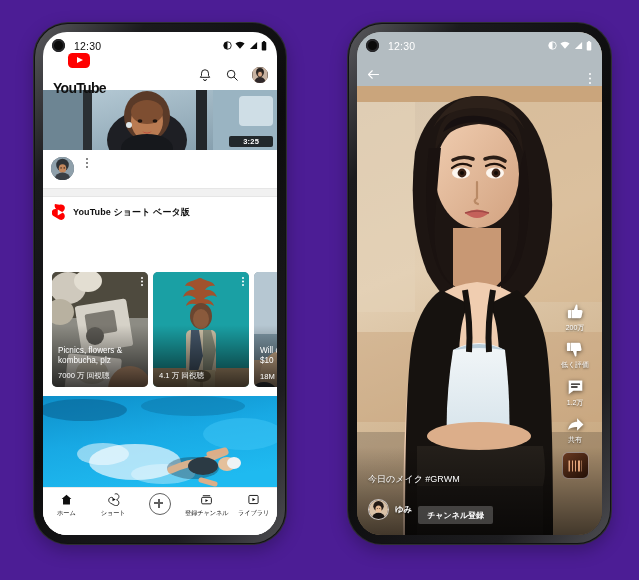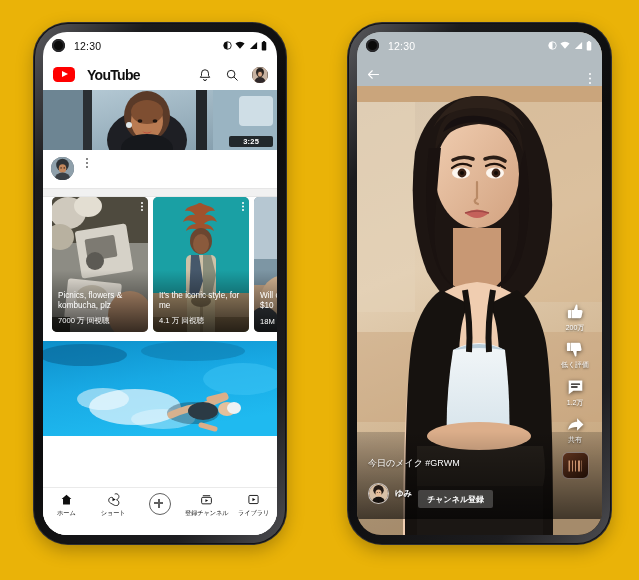--- a/index.html
+++ b/index.html
@@ -1,21 +1,21 @@
 <!DOCTYPE html>
 <html><head>
 <meta charset="utf-8">
 <style>
   html,body{margin:0;padding:0;background:#ffffff;}
   body{
     width:639px;height:580px;overflow:hidden;position:relative;
     font-family:"Liberation Sans","DejaVu Sans",sans-serif;
     -webkit-font-smoothing:antialiased;
   }
-  .stage{position:absolute;inset:0;background:#eab308;}
+  .stage{position:absolute;inset:0;background:#4c1d95;}
 
   
   .phone{position:absolute;border-radius:34px;background:#111113;
          box-shadow:0 0 0 1px #2e2e31, 0 6px 18px rgba(0,0,0,.28);}
   .phone::before{content:"";position:absolute;inset:1px;border-radius:33px;
       background:linear-gradient(125deg,#5a5a5e 0%,#1b1b1d 18%,#0c0c0d 50%,#1d1d20 82%,#4d4d51 100%);}
   .screen{position:absolute;overflow:hidden;border-radius:24px;background:#fff;}
 
   #phoneL{left:34px;top:23px;width:252px;height:521px;}
   #phoneL .screen{left:9px;top:9px;width:234px;height:503px;}
@@ -29,21 +29,21 @@
   .sb-dark{color:#ffffff;}
   .punch{width:13px;height:13px;border-radius:50%;background:#0a0a0a;
      margin-left:9px;box-shadow:inset 0 0 0 2px #27272a;flex:none;}
   .sb-time{font-size:10.5px;font-weight:500;margin-left:9px;letter-spacing:.2px;}
   .sb-icons{margin-left:auto;margin-right:10px;display:flex;align-items:center;gap:3.5px;}
   .sb-icons svg{display:block;}
 
   
   .yt-head{position:absolute;left:0;top:27px;width:100%;height:31px;background:#fff;
      display:flex;align-items:center;z-index:8;}
-  .yt-logo{display:flex;align-items:center;gap:12px;margin-left:10px;}
+  .yt-logo{display:flex;align-items:center;gap:12px;margin-left:10px;flex-direction:column;}
   .yt-play{width:22px;height:15px;background:#ff0000;border-radius:4.5px;
      position:relative;flex:none;}
   .yt-play::after{content:"";position:absolute;left:8.5px;top:3.6px;
      border-left:6px solid #fff;border-top:3.9px solid transparent;border-bottom:3.9px solid transparent;}
   .yt-word{font-size:14px;font-weight:700;letter-spacing:-.7px;color:#0f0f0f;}
   .yt-actions{margin-left:auto;margin-right:9px;display:flex;align-items:center;gap:13px;}
   .yt-actions svg{display:block;stroke:#0f0f0f;fill:none;stroke-width:1.6;}
   .hd-avatar{width:16px;height:16px;border-radius:50%;flex:none;overflow:hidden;
      background:#6b5344;position:relative;}
 
@@ -64,22 +64,22 @@
   .kebab i{width:2px;height:2px;background:#606060;border-radius:50%;display:block;
      box-shadow:0 4px 0 #606060, 0 8px 0 #606060;}
 
   .divider{height:7px;background:#f1f1f1;border-top:1px solid #e6e6e6;border-bottom:1px solid #e6e6e6;}
 
   
   .shelf-head{display:flex;align-items:center;gap:7px;padding:7px 0 7px 9px;}
   .shorts-logo{width:14px;height:17px;flex:none;}
   .shelf-title{font-size:9px;font-weight:700;color:#0f0f0f;letter-spacing:.1px;}
   .shelf{display:flex;gap:5px;padding:0 0 9px 9px;}
-  .scard{width:96px;height:135px;border-radius:5px;overflow:hidden;position:relative;
-     flex:none;background:#7b8b93;}
+  .scard{width:96px;height:115px;border-radius:5px;overflow:hidden;position:relative;
+     flex:none;background:#7b8b93;margin-top:44px;}
   .scard.clip{width:46px;}
   .scard .ovl{position:absolute;left:0;right:0;bottom:0;height:62px;
      background:linear-gradient(to top,rgba(0,0,0,.72),rgba(0,0,0,0));}
   .sttl{position:absolute;left:6px;right:6px;bottom:20px;color:#fff;font-size:8.2px;
      line-height:10.6px;font-weight:500;}
   .sviews{position:absolute;left:6px;bottom:6px;color:#fff;font-size:7.6px;font-weight:500;}
   .skebab{position:absolute;right:5px;top:5px;}
   .skebab i{width:2px;height:2px;background:#fff;border-radius:50%;display:block;
      box-shadow:0 3.5px 0 #fff, 0 7px 0 #fff;}
 
@@ -113,21 +113,21 @@
      flex-direction:column;align-items:center;gap:7px;z-index:8;}
   .ritem{display:flex;flex-direction:column;align-items:center;gap:1.5px;}
   .ritem svg{display:block;filter:drop-shadow(0 1px 2px rgba(0,0,0,.55));}
   .rlab{font-size:7px;color:#fff;font-weight:500;text-shadow:0 1px 2px rgba(0,0,0,.7);}
   .disc{width:25px;height:25px;border-radius:6px;overflow:hidden;position:relative;
      background:linear-gradient(135deg,#6d3b22,#2d1408);border:1.5px solid rgba(255,255,255,.5);}
   .disc::after{content:"";position:absolute;left:50%;top:50%;transform:translate(-50%,-50%);
      width:13px;height:11px;
      background:repeating-linear-gradient(90deg,#ffb98a 0 1.6px,transparent 1.6px 3.2px);}
 
-  .sp-bot{position:absolute;left:0;bottom:16px;width:100%;padding:0 0 11px 0;z-index:8;
+  .sp-bot{position:absolute;left:0;bottom:0;width:100%;padding:0 0 11px 0;z-index:8;
      background:linear-gradient(to top,rgba(0,0,0,.60),rgba(0,0,0,0));padding-top:26px;}
   .cap{color:#fff;font-size:9px;font-weight:500;margin:0 0 8px 11px;
      text-shadow:0 1px 2px rgba(0,0,0,.6);}
   .chrow{display:flex;align-items:center;gap:6px;margin-left:11px;}
   .chav{width:19px;height:19px;border-radius:50%;flex:none;overflow:hidden;
      background:#4a3a33;border:1px solid rgba(255,255,255,.7);position:relative;}
   .chname{color:#fff;font-size:8.4px;font-weight:600;text-shadow:0 1px 2px rgba(0,0,0,.6);}
   .subbtn{background:rgba(255,255,255,.22);border:none;color:#fff;font-size:8px;
      font-weight:600;padding:3.5px 9px;border-radius:2px;
      font-family:"Liberation Sans",sans-serif;margin-top:12px;}
@@ -229,20 +229,27 @@
               <ellipse cx="20" cy="37" rx="13" ry="10" fill="#3a3f45"></ellipse>
             </svg>
           </div>
           <div class="kebab">
               <i></i>
             </div>
         </div>
 
         <div class="divider"></div>
 
+        <div class="shelf-head">
+          <svg class="shorts-logo" viewBox="0 0 20 24">
+            <path d="M12.6 1.2C15.6-.4 19.3.8 20.6 3.9c1.2 3-.2 6.4-3.1 7.9l-1.3.7 1.3.7c3 1.6 4.2 5 2.9 8-1.3 3-4.9 4.2-7.8 2.6L4 18.9c-3-1.6-4.2-5-2.9-8C2.4 7.9 6 6.7 8.9 8.3l-.4-.2C5.6 6.5 4.4 3 5.7 0" fill="#ff0000" transform="translate(-1,0) scale(0.92)"></path>
+            <path d="M8.2 7.6l7.4 4.3-7.4 4.3z" fill="#ffffff"></path>
+          </svg>
+          <div class="shelf-title">YouTube ショート ベータ版</div>
+        </div>
 
         <div class="shelf">
 
           <div class="scard">
             <svg class="ph" viewBox="0 0 96 141" preserveAspectRatio="none">
               <rect width="96" height="141" fill="#8d8c84"></rect>
               <rect x="0" y="0" width="96" height="46" fill="#4e4a3e"></rect>
               <ellipse cx="16" cy="16" rx="18" ry="16" fill="#cfc9bd"></ellipse>
               <ellipse cx="36" cy="9" rx="14" ry="11" fill="#e3ded2"></ellipse>
               <ellipse cx="8" cy="40" rx="14" ry="13" fill="#b8b1a0"></ellipse>
@@ -274,21 +281,20 @@
               <path d="M38 58h8l4 26-6 18h-8z" fill="#46586b"></path>
               <path d="M50 58h8l5 20-5 24h-8z" fill="#8b8f7c"></path>
               <rect x="34" y="98" width="28" height="38" fill="#c2b089"></rect>
               <rect x="47" y="100" width="3" height="36" fill="#a2906c"></rect>
               <ellipse cx="48" cy="104" rx="10" ry="6" fill="#7a6a4e"></ellipse>
             </svg>
             <div class="ovl"></div>
             <div class="skebab">
                 <i></i>
               </div>
-            <div class="sttl">It's the iconic style, for me</div>
             <div class="sviews">4.1 万 回視聴</div>
           </div>
 
           <div class="scard clip">
             <svg class="ph" viewBox="0 0 46 141" preserveAspectRatio="none">
               <rect width="46" height="141" fill="#a9bcc6"></rect>
               <rect x="0" y="0" width="46" height="62" fill="#b6c7d2"></rect>
               <rect x="0" y="62" width="46" height="26" fill="#7d96a4"></rect>
               <rect x="0" y="88" width="46" height="53" fill="#c9a888"></rect>
               <ellipse cx="30" cy="104" rx="24" ry="26" fill="#d9b794"></ellipse>

